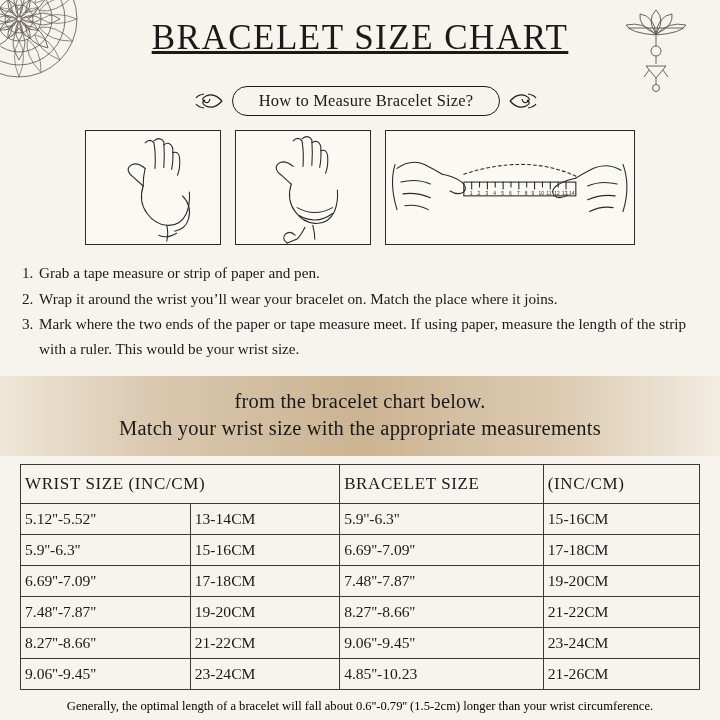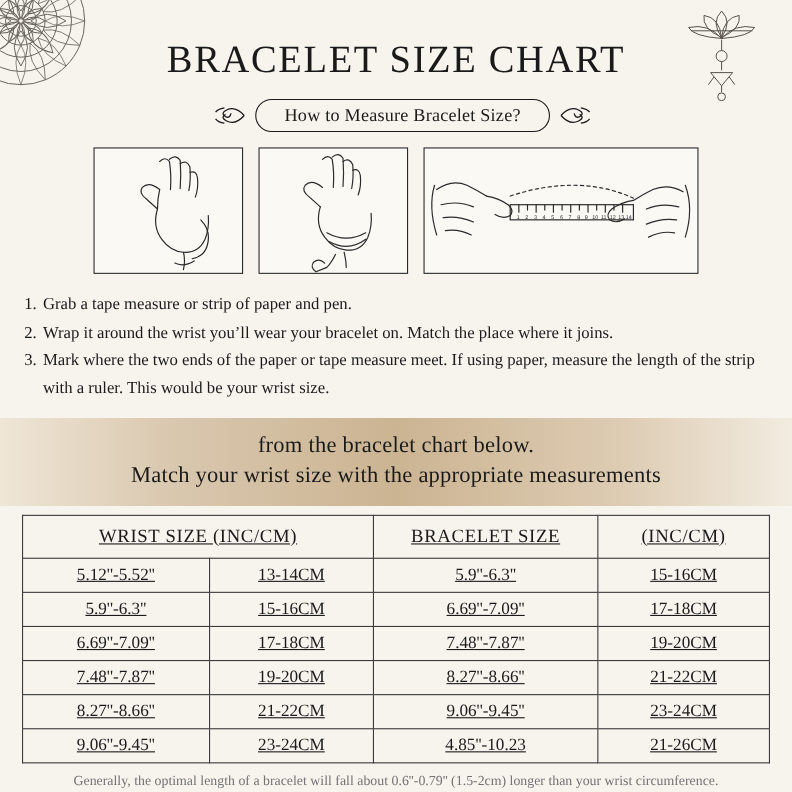--- a/index.html
+++ b/index.html
@@ -35,30 +35,31 @@
     opacity: 0.85;
     pointer-events: none;
   }
 
   
   .title {
     text-align: center;
     font-size: 35px;
     letter-spacing: 1.5px;
     padding-top: 18px;
-    margin: 16px;
+    margin: 0;
     font-weight: normal;
     font-family: "Liberation Serif", serif;
+    text-decoration: underline;
   }
 
   .subtitle-row {
     display: flex;
     align-items: center;
     justify-content: center;
-    margin-top: 7px;
+    margin-top: 28px;
     gap: 8px;
     padding-left: 12px;
   }
   .subtitle-pill {
     border: 1.4px solid #1a1a1a;
     border-radius: 16px;
     padding: 4px 26px;
     font-size: 16.5px;
     letter-spacing: 0.2px;
     background: transparent;
@@ -118,40 +119,39 @@
   
   table.size-table {
     width: 680px;
     margin: 8px auto 0 auto;
     border-collapse: collapse;
     font-size: 15.6px;
   }
   table.size-table th,
   table.size-table td {
     border: 1px solid #3a3a3a;
-    text-align: center;
+    text-align: left;
     padding: 6px 4px;
     font-weight: normal;
-    text-decoration: underline;
   }
   table.size-table th {
     font-size: 17px;
     letter-spacing: 0.6px;
     padding: 9px 4px;
   }
   .col-a { width: 25%; }
   .col-b { width: 22%; }
   .col-c { width: 30%; }
   .col-d { width: 23%; }
 
   .footnote {
     text-align: center;
     font-size: 12.6px;
     margin-top: 9px;
-    color: #737373;
+    color: #000000;
   }
 </style>
 </head>
 <body>
 
 <svg class="mandala" viewBox="0 0 130 130">
   <g stroke="#3a3330" fill="none" stroke-width="0.9">
     <circle cx="65" cy="65" r="14"></circle>
     <circle cx="65" cy="65" r="22"></circle>
     <circle cx="65" cy="65" r="33"></circle>

